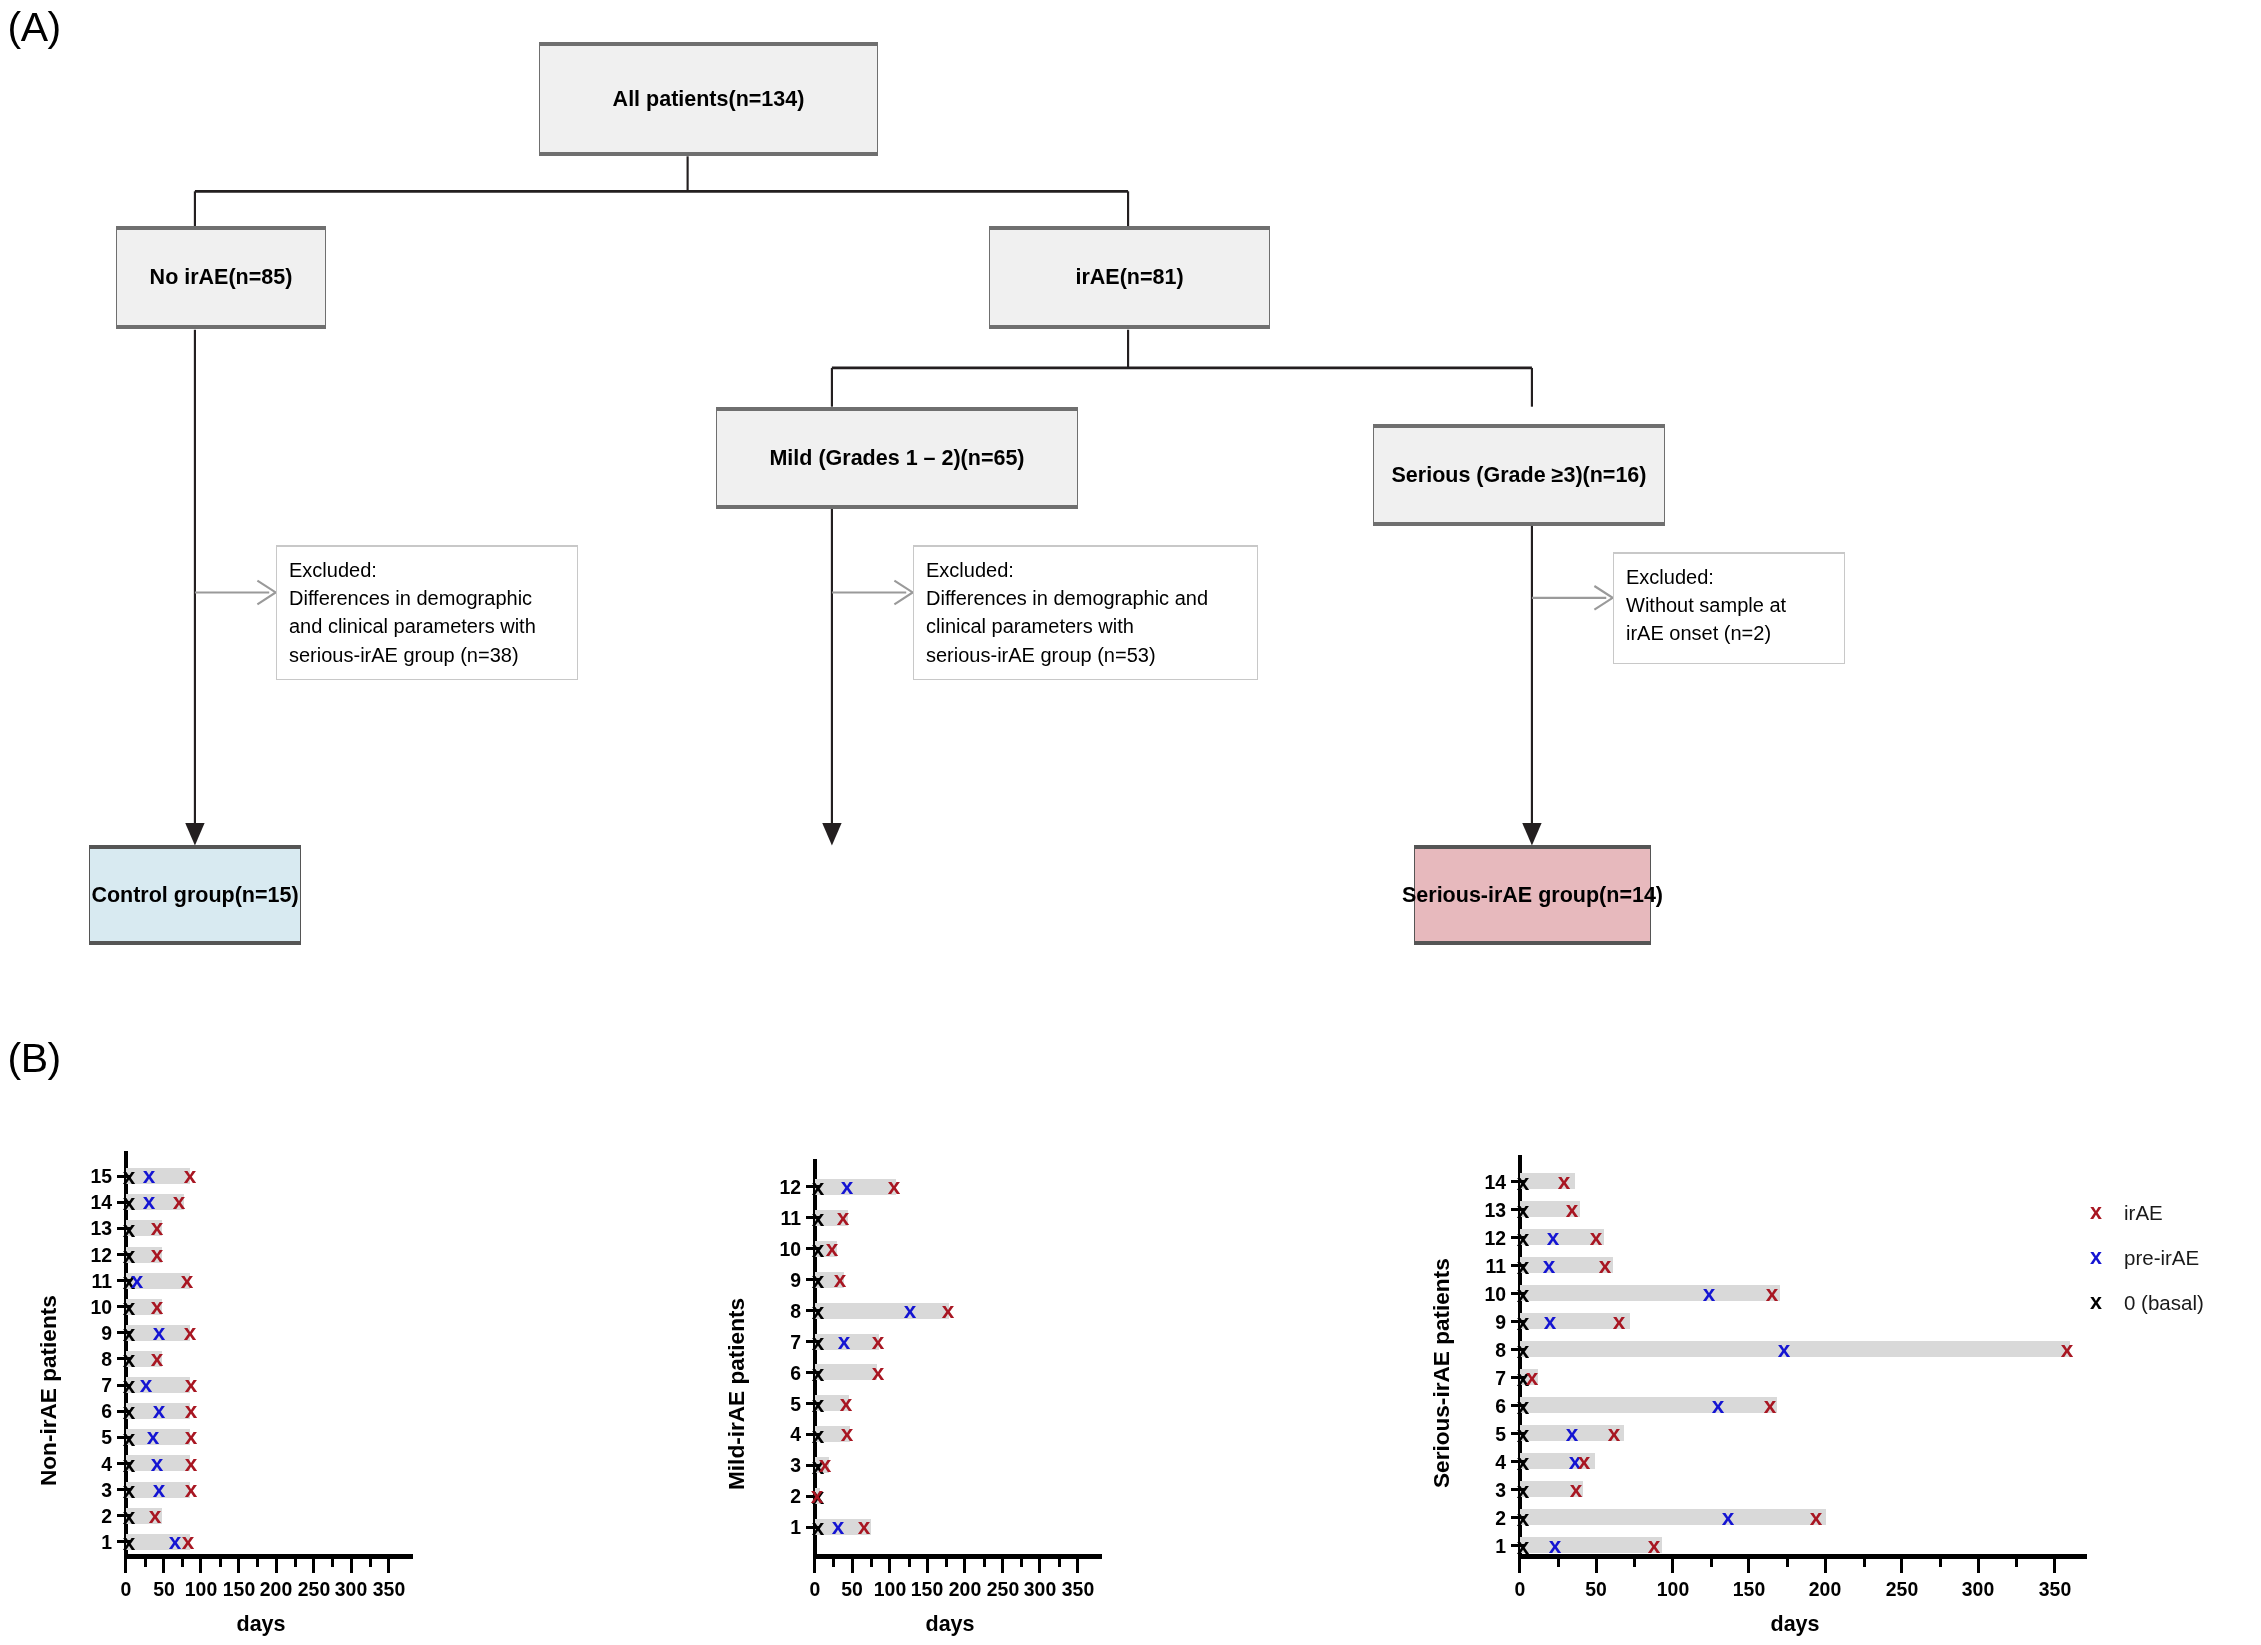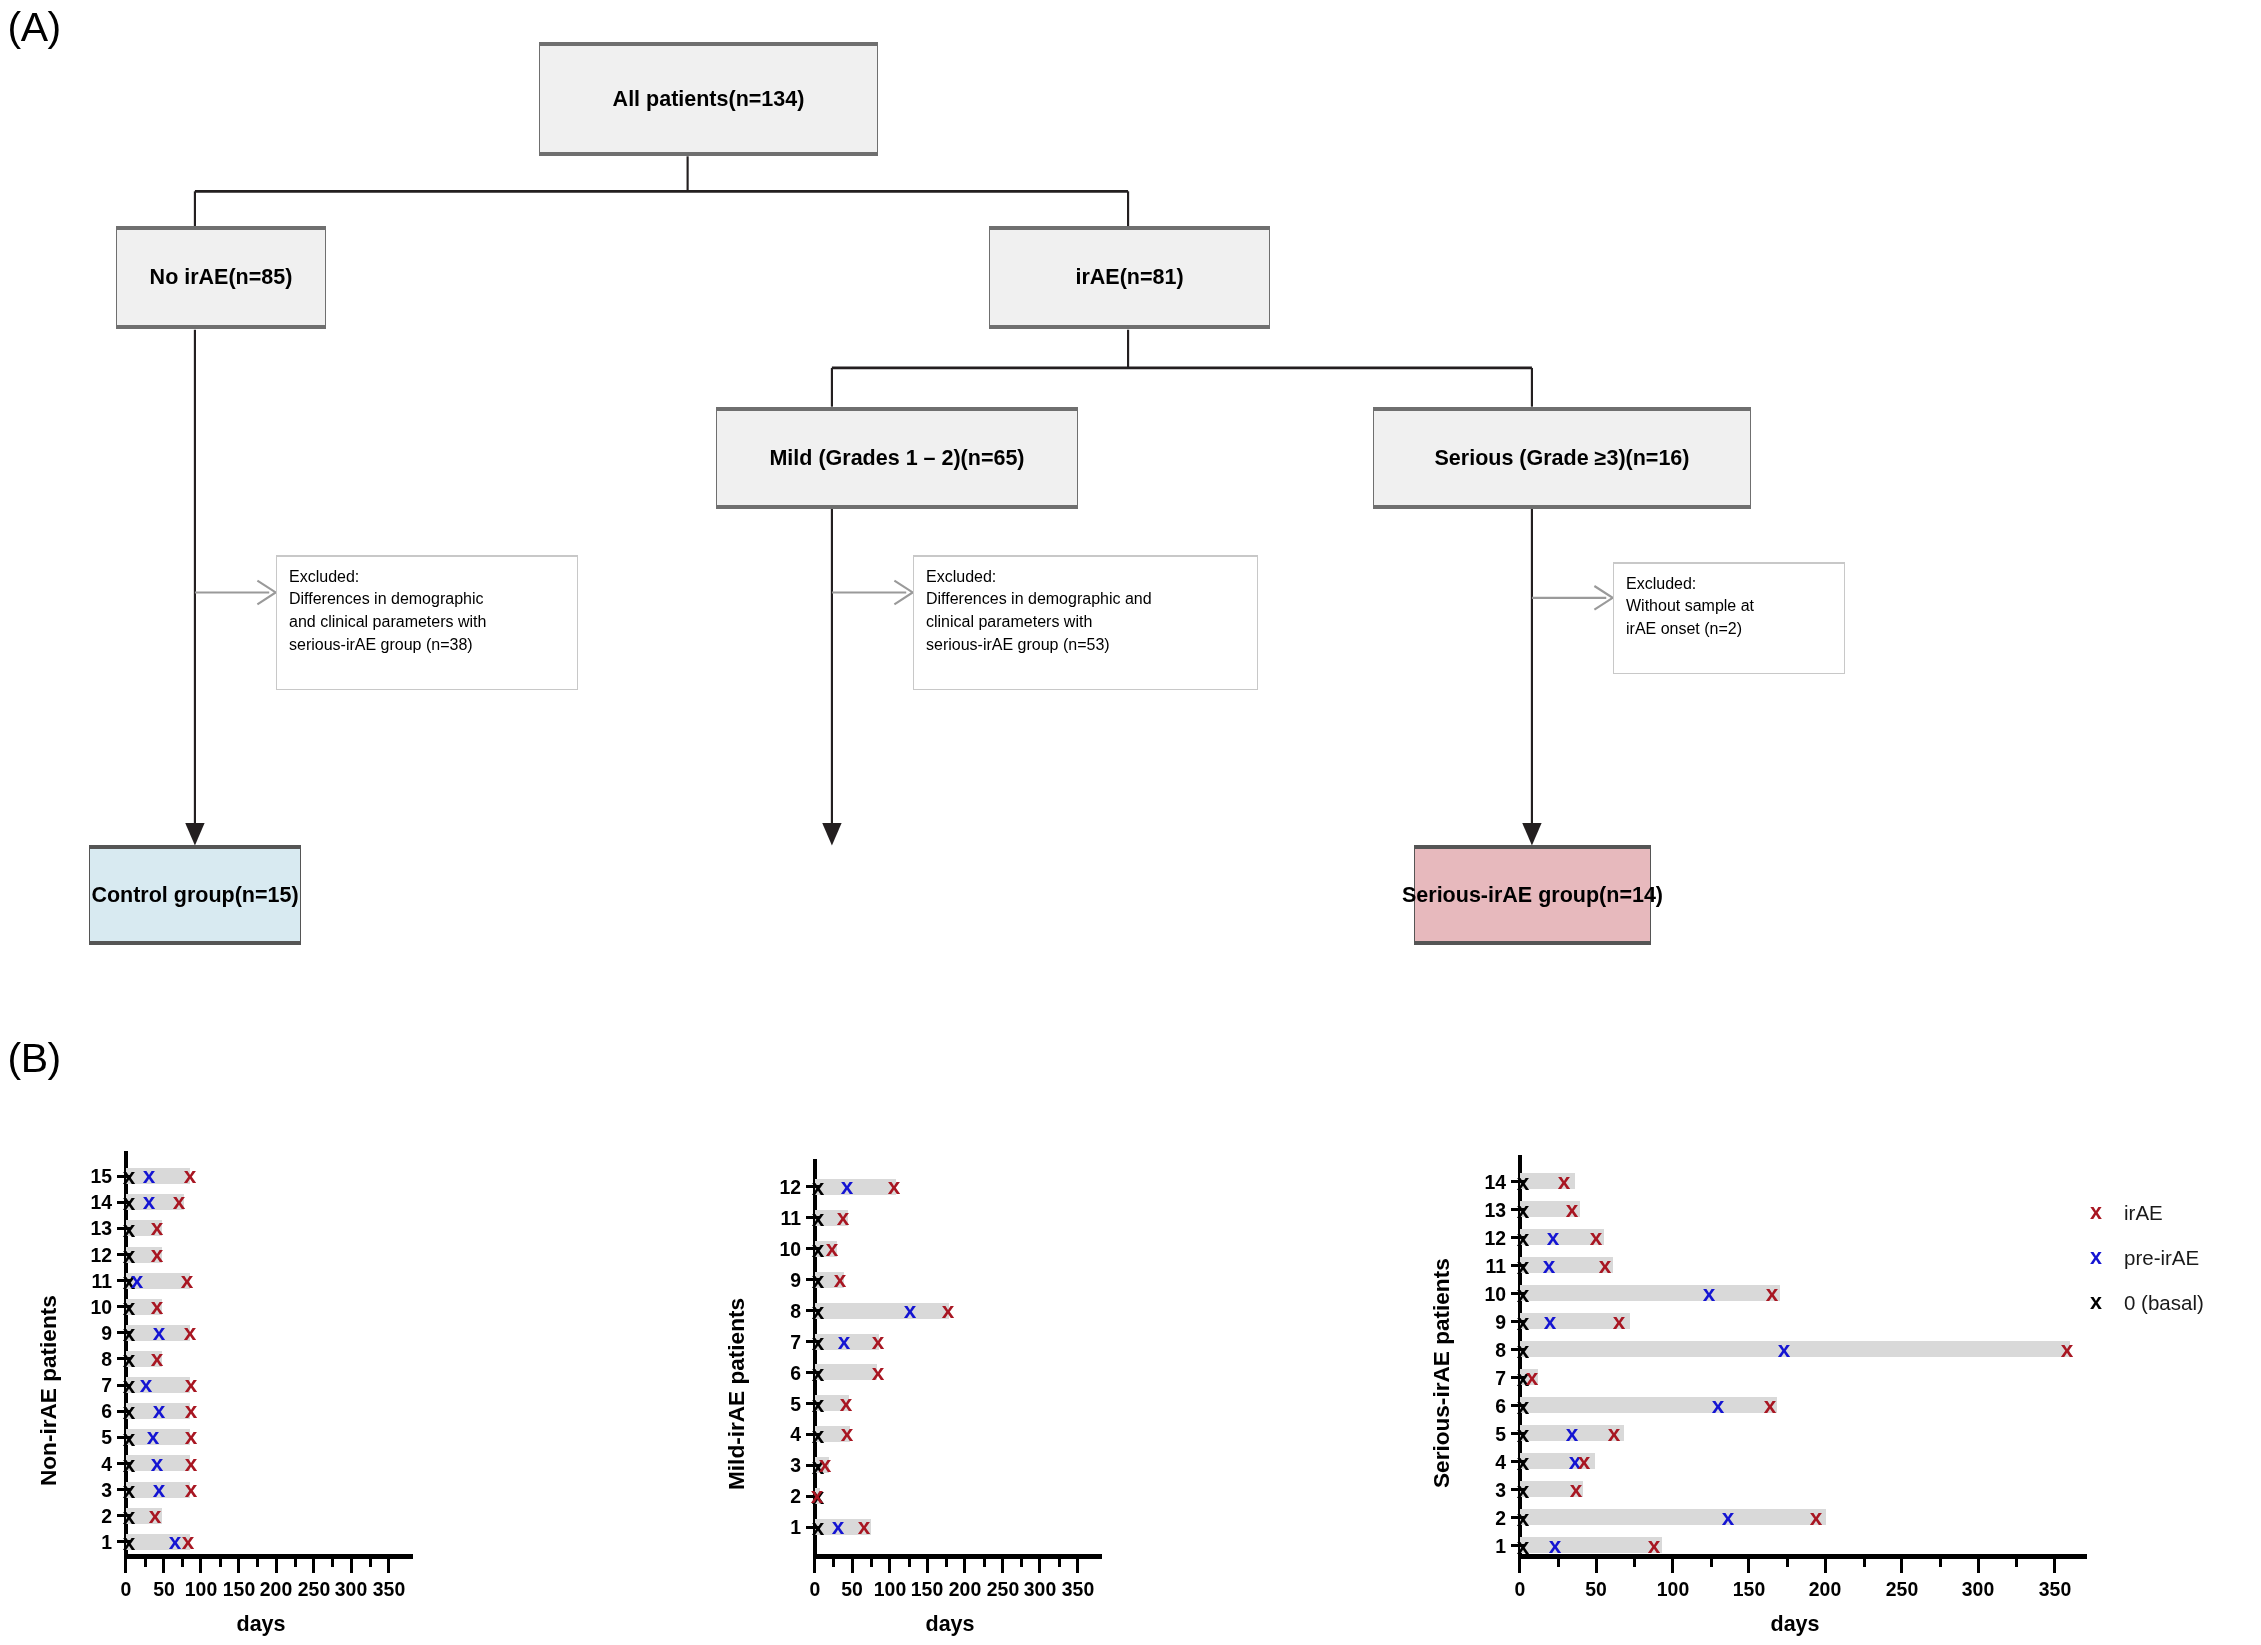--- a/index.html
+++ b/index.html
@@ -47,27 +47,26 @@
   .fbox.result { border-color:#555; }
   .fbox.control { background:#d8eaf1; }
   .fbox.mild    { background:#c6d9a3; }
   .fbox.serious { background:#e7b9bd; }
 
   .xbox {
     position:absolute;
     background:#ffffff;
     border:1.1px solid #c8c8c8;
     border-top-width:2.2px;
-    font-size:16px;
+    font-size:20px;
     font-weight:400;
     line-height:1.42;
     color:#000;
     padding:8.6px 10.8px 5.4px 12px;
     text-align:left;
-    margin-top:10px;
   }
   .xbox .ln { display:block; }
 
   
   #charts { position:absolute; left:0; top:0; width:2261px; height:1645px; }
   .chart { position:absolute; }
 
   .axis-v { position:absolute; background:#000; width:3.8px; }
   .axis-h { position:absolute; background:#000; height:4.8px; }
 
@@ -171,21 +170,21 @@
   <div class="fbox" style="left:989px; top:226px; width:281px; height:103px;">
     <span class="ln">irAE</span>
     <span class="ln">(n=81)</span>
   </div>
 
   <div class="fbox" style="left:716px; top:407px; width:362px; height:102px;">
     <span class="ln">Mild (Grades 1 – 2)</span>
     <span class="ln">(n=65)</span>
   </div>
 
-  <div class="fbox" style="left:1373px; top:407px; width:378px; height:102px;">
+  <div class="fbox" style="left:1373px; top:424px; width:292px; height:102px;">
     <span class="ln">Serious (Grade ≥3)</span>
     <span class="ln">(n=16)</span>
   </div>
 
   <div class="xbox" style="left:276px; top:545px; width:302px; height:135px;">
     <span class="ln">Excluded:</span>
     <span class="ln">Differences in demographic</span>
     <span class="ln">and clinical parameters with</span>
     <span class="ln">serious-irAE group (n=38)</span>
   </div>

